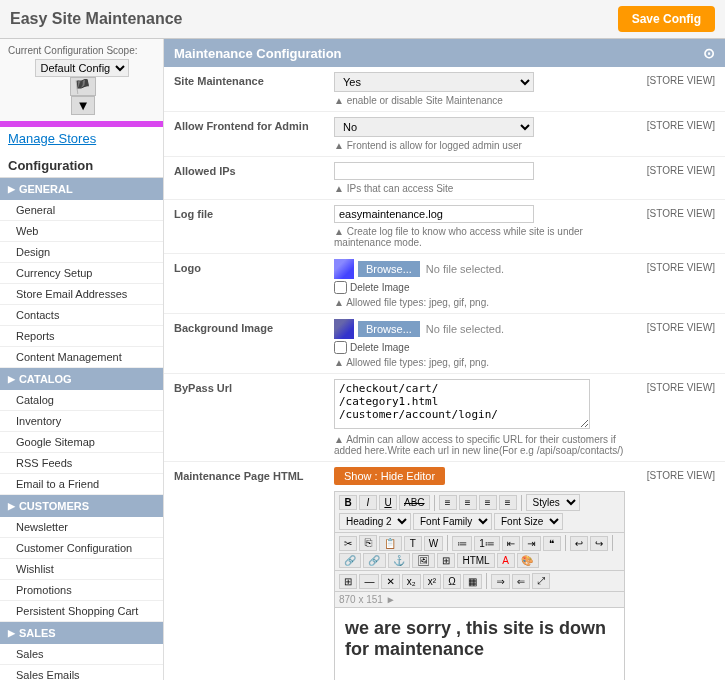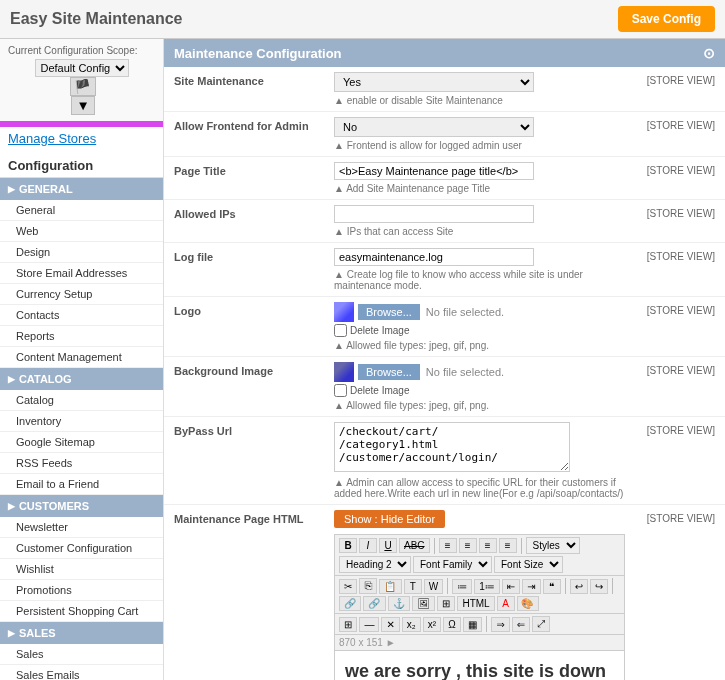--- a/index.html
+++ b/index.html
@@ -36,21 +36,21 @@
     .config-table { width: 100%; border-collapse: collapse; background: #fff; }
     .config-table td { padding: 6px 10px; vertical-align: top; border-bottom: 1px solid #eee; }
     .config-table .label-cell { width: 160px; color: #555; font-size: 11px; font-weight: bold; padding-top: 8px; }
     .config-table .value-cell { padding: 5px 10px; }
     .config-table .store-view-cell { width: 90px; color: #666; font-size: 10px; text-align: right; padding-top: 8px; }
     .hint { color: #777; font-size: 10px; margin-top: 3px; }
     .hint::before { content: '▲ '; }
 
     select.field { border: 1px solid #ccc; padding: 2px 4px; font-size: 11px; min-width: 200px; }
     input.field { border: 1px solid #ccc; padding: 2px 4px; font-size: 11px; min-width: 200px; }
-    textarea.field { border: 1px solid #ccc; padding: 2px 4px; font-size: 11px; width: 236px; height: 50px; }
+    textarea.field { border: 1px solid #ccc; padding: 2px 4px; font-size: 11px; width: 256px; height: 50px; }
 
     .browse-btn { background: #7b9ec5; color: #fff; border: none; padding: 2px 8px; font-size: 11px; cursor: pointer; }
     .no-file { color: #888; font-size: 11px; margin-left: 6px; }
     .delete-img { font-size: 10px; color: #555; margin-top: 2px; display: flex; align-items: center; gap: 3px; }
     .img-preview { width: 20px; height: 20px; background: linear-gradient(135deg, #88f 30%, #44f 70%); display: inline-block; margin-right: 4px; }
 
     
     .show-hide-btn { background: #e07020; color: #fff; border: none; padding: 3px 10px; font-size: 11px; cursor: pointer; border-radius: 2px; }
     .editor-toolbar { background: #f0f0f0; border: 1px solid #ccc; border-bottom: none; padding: 2px 4px; display: flex; flex-wrap: wrap; align-items: center; gap: 2px; }
     .toolbar-btn { background: #e8e8e8; border: 1px solid #ccc; padding: 1px 4px; font-size: 10px; cursor: pointer; min-width: 18px; text-align: center; }
@@ -84,22 +84,22 @@
 
     <div class="sidebar-section-title">Configuration</div>
 
     <div class="sidebar-category">
       <span class="arrow">▶</span>
       <span>GENERAL</span>
     </div>
     <div class="sidebar-item">General</div>
     <div class="sidebar-item">Web</div>
     <div class="sidebar-item">Design</div>
+    <div class="sidebar-item">Currency Setup</div>
     <div class="sidebar-item">Store Email Addresses</div>
-    <div class="sidebar-item">Currency Setup</div>
     <div class="sidebar-item">Contacts</div>
     <div class="sidebar-item">Reports</div>
     <div class="sidebar-item">Content Management</div>
 
     <div class="sidebar-category">
       <span class="arrow">▶</span>
       <span>CATALOG</span>
     </div>
     <div class="sidebar-item">Catalog</div>
     <div class="sidebar-item">Inventory</div>
@@ -154,28 +154,20 @@
         <td class="value-cell">
           <select class="field">
             <option>No</option>
             <option>Yes</option>
           </select>
           <div class="hint">Frontend is allow for logged admin user</div>
         </td>
         <td class="store-view-cell">[STORE VIEW]</td>
       </tr>
 
-      <tr>
-        <td class="label-cell">Page Title</td>
-        <td class="value-cell">
-          <input class="field" type="text" value="&lt;b&gt;Easy Maintenance page title&lt;/b&gt;" style="">
-          <div class="hint">Add Site Maintenance page Title</div>
-        </td>
-        <td class="store-view-cell">[STORE VIEW]</td>
-      </tr>
 
       <tr>
         <td class="label-cell">Allowed IPs</td>
         <td class="value-cell">
           <input class="field" type="text" value="" style="">
           <div class="hint">IPs that can access Site</div>
         </td>
         <td class="store-view-cell">[STORE VIEW]</td>
       </tr>
 

